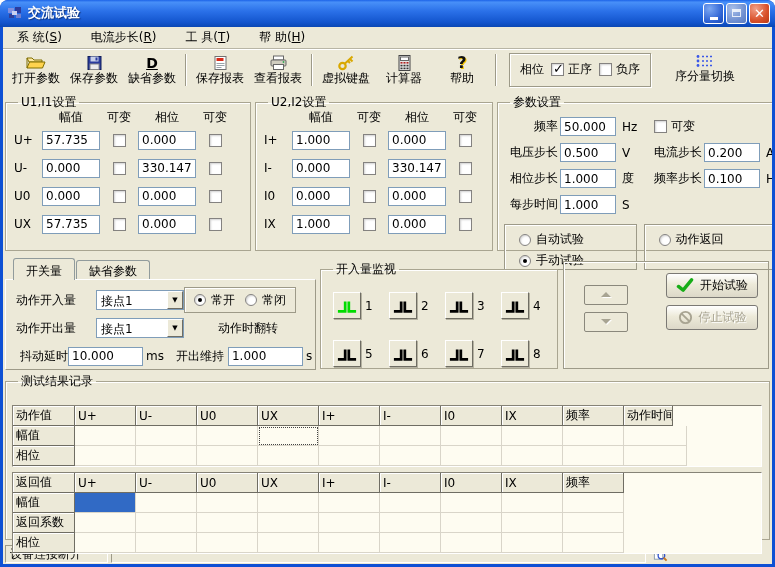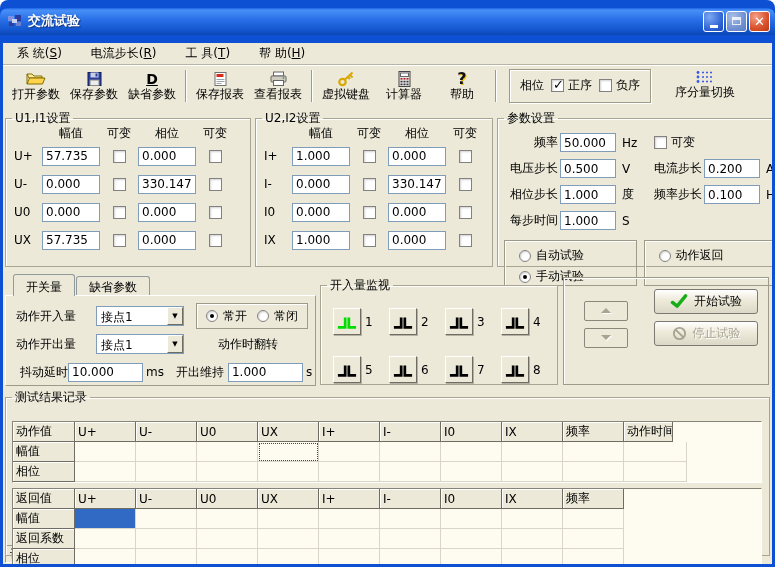--- a/index.html
+++ b/index.html
@@ -1,20 +1,20 @@
 <!DOCTYPE html>
 <html><head>
 <meta charset="utf-8">
 <style>
 *{margin:0;padding:0;box-sizing:border-box}
 html,body{background:#fff}
 body{font-family:"DejaVu Sans","Liberation Sans",sans-serif;font-size:12px;color:#000}
 
 .window{width:775px;height:567px;background:#0E50D4;border-radius:8px 8px 0 0;overflow:hidden;display:flex;flex-direction:column;padding:0 3px 3px}
-.titlebar{height:27px;margin:8px -3px;display:flex;align-items:center;gap:5px;padding:1px 5px 2px 7px;border-radius:8px 8px 0 0;
+.titlebar{height:27px;margin:0 -3px;display:flex;align-items:center;gap:5px;padding:1px 5px 2px 7px;border-radius:8px 8px 0 0;
  background:linear-gradient(180deg,#1C63E8 0%,#4890F8 8%,#2A70E8 42%,#1355CE 82%,#0A47B4 100%)}
 .title-text{color:#fff;font-weight:700;font-size:13px;text-shadow:1px 1px 1px #10337A;flex:1;white-space:nowrap}
 .wbtns{display:flex;gap:2px}
 .wbtn{width:21px;height:21px;border-radius:3px;border:1px solid #fff;display:flex;align-items:center;justify-content:center;position:relative}
 .wbtn.min{background:radial-gradient(circle at 30% 25%,#7CA8F2,#2E63D4 65%,#1A4AB8)}
 .wbtn.max{background:radial-gradient(circle at 30% 25%,#A8BEE8,#6E8ED0 65%,#5A7CC0)}
 .wbtn.close{background:radial-gradient(circle at 30% 25%,#F2A088,#D9512B 60%,#B83A16)}
 .g-min{width:8px;height:3px;background:#fff;margin-top:10px}
 .g-max{width:9px;height:8px;border:1px solid #fff;border-top:3px solid #fff;opacity:.8}
 .g-close{color:#fff;font-weight:700;font-size:13px;line-height:1}
@@ -36,21 +36,21 @@
 
 .cbwrap{display:inline-flex;align-items:center;gap:4px;cursor:default}
 .cb{width:13px;height:13px;background:#fff;border:1px solid #848280;box-shadow:inset 1px 1px 2px rgba(0,0,0,.18);position:relative;flex:none}
 .cb.on::after{content:"✓";position:absolute;left:1px;top:-3px;font-size:13px;font-weight:700;color:#000}
 .radiowrap{display:inline-flex;align-items:center;gap:5px;cursor:default;white-space:nowrap}
 .radio{width:12px;height:12px;border-radius:50%;background:#fff;border:1px solid #848280;box-shadow:inset 1px 1px 2px rgba(0,0,0,.18);position:relative;flex:none}
 .radio.on::after{content:"";position:absolute;left:3px;top:3px;width:4px;height:4px;border-radius:50%;background:#000}
 
 .content{flex:1;position:relative;background:#ECE9D8}
 fieldset.gb{position:absolute;border:1px solid #A9A591;box-shadow:inset 1px 1px 0 #fff;padding:0;background:transparent}
-fieldset.gb legend{margin-left:6px;padding:0 3px;font-size:12px}
+fieldset.gb legend{margin-left:12px;padding:0 3px;font-size:12px}
 
 .edit{height:19px;border:1px solid #7F9DB9;background:#fff;font:12px "DejaVu Sans","Liberation Sans",sans-serif;padding:1px 3px;width:58px}
 
 .urow{display:grid;grid-template-columns:26px 62px 34px 62px 34px;align-items:center;height:28px;padding-left:8px;justify-items:center}
 .urow .ulabel{justify-self:start}
 .uhead{height:17px;margin-top:-2px}
 
 .prow{display:grid;grid-template-columns:58px 58px 24px 56px 58px 18px;align-items:center;height:21px;column-gap:2px;padding-left:2px;margin-top:5px}
 .plabel{text-align:right;white-space:nowrap}
 .punit{padding-left:2px}
@@ -62,36 +62,36 @@
 .tabctrl{position:absolute;left:2px;top:167px;width:311px;height:113px}
 .tabs{display:flex;height:22px;padding-left:8px;align-items:flex-end;position:relative;z-index:2}
 .tab{height:19px;padding:2px 12px 0;border:1px solid #919B9C;border-bottom:none;border-radius:3px 3px 0 0;background:#ECE9D8;margin-right:1px}
 .tab.on{height:22px;margin-bottom:-1px;padding-top:4px}
 .tabpage{position:absolute;left:0;right:0;top:22px;bottom:0;border:1px solid;border-color:#FFF #9D9A88 #9D9A88 #FFF;padding:7px 4px 0 10px}
 .trow{display:flex;align-items:center;height:26px;margin-bottom:2px}
 .tlabel{width:80px;white-space:nowrap}
 .combo{width:88px;height:20px;border:1px solid #7F9DB9;background:#fff;display:flex;align-items:stretch}
 .combo .cval{flex:1;padding:2px 4px;white-space:nowrap;overflow:hidden}
 .combo .cbtn{width:16px;background:#ECE9D8;border:1px solid;border-color:#FFF #6F6D63 #6F6D63 #FFF;display:flex;align-items:center;justify-content:center;font-size:7px}
-.nc-frame{margin-left:12px;width:112px;height:26px;border:1px solid #9D9A88;box-shadow:inset 1px 1px 0 #fff;display:flex;align-items:center;justify-content:center;gap:10px}
+.nc-frame{width:112px;height:26px;border:1px solid #9D9A88;box-shadow:inset 1px 1px 0 #fff;display:flex;align-items:center;justify-content:center;gap:10px}
 .flip-label{margin-left:34px;white-space:nowrap}
 .t-edit{width:75px}
 .unit{margin-left:3px;white-space:nowrap}
 
 .contact-grid{display:grid;grid-template-columns:repeat(4,56px);row-gap:21px;padding:14px 0 0 12px}
 .contact-cell{display:flex;align-items:center}
 .contact-btn{width:28px;height:27px;background:#ECE9D8;border:1px solid;border-color:#FFF #6F6D63 #6F6D63 #FFF;box-shadow:1px 1px 0 #B5B2A1;display:flex;align-items:center;justify-content:center;color:#000}
 .contact-btn.active{color:#00DC00}
 .contact-num{margin-left:4px}
 
 .ctrl-group{position:absolute;left:560px;top:171px;width:206px;height:108px;border:1px solid #9D9A88;box-shadow:inset 1px 1px 0 #fff}
 .arrow-btns{position:absolute;left:20px;top:23px;display:flex;flex-direction:column;gap:7px}
 .arrow-btn{width:44px;height:20px;background:#ECE9D8;border:1px solid #8A887C;border-radius:2px;display:flex;align-items:center;justify-content:center}
 .action-btns{position:absolute;right:10px;top:11px;display:flex;flex-direction:column;gap:7px}
-.btn{width:104px;height:25px;background:linear-gradient(#FFFFFF,#EDEAD9 45%,#DCD8C8);border:1px solid #7B7974;border-radius:3px;display:flex;align-items:center;justify-content:center;gap:6px;font-size:12px;white-space:nowrap}
+.btn{width:92px;height:25px;background:linear-gradient(#FFFFFF,#EDEAD9 45%,#DCD8C8);border:1px solid #7B7974;border-radius:3px;display:flex;align-items:center;justify-content:center;gap:6px;font-size:12px;white-space:nowrap}
 .btn.disabled{color:#A8A492;text-shadow:1px 1px 0 #fff}
 
 .grid-area{position:absolute;background:#FEFCF1;border:1px solid;border-color:#868377 #FFF #FFF #868377;overflow:hidden}
 .grid-row{display:flex}
 .hcell{height:20px;padding:0 3px;background:#ECE9D8;border-right:1px solid #6F6D63;border-bottom:1px solid #6F6D63;box-shadow:inset 1px 1px 0 #FFF;display:flex;align-items:center;white-space:nowrap;overflow:hidden}
 .dcell{height:20px;border-right:1px solid #D9D5C9;border-bottom:1px solid #D9D5C9}
 .dcell.focused{outline:1px dotted #444;outline-offset:-2px}
 .dcell.selected{background:#316AC5}
 
 .statusbar{height:21px;display:flex;align-items:center;gap:3px;padding:2px 2px 1px;background:#ECE9D8}

